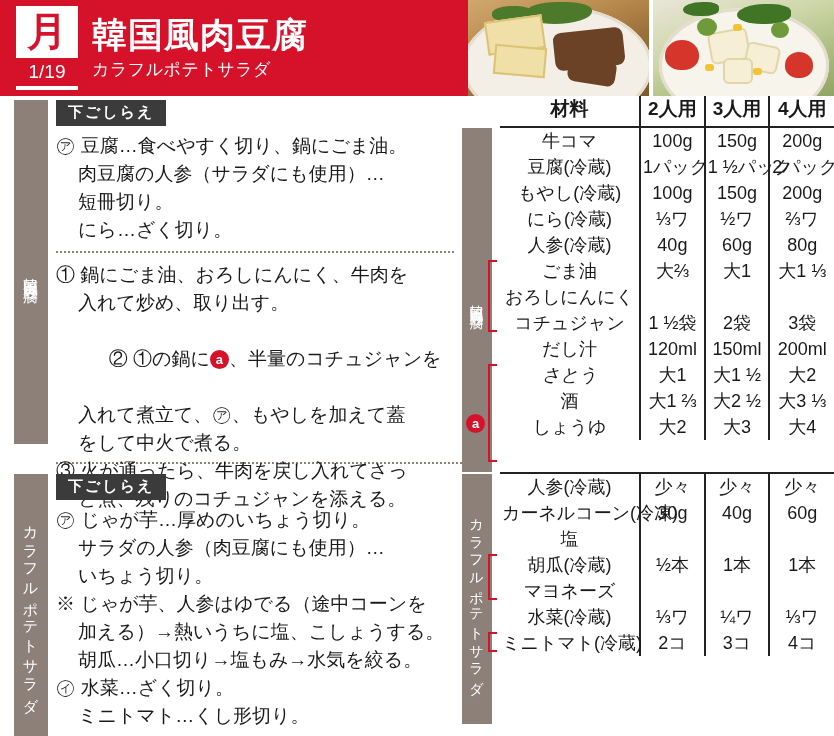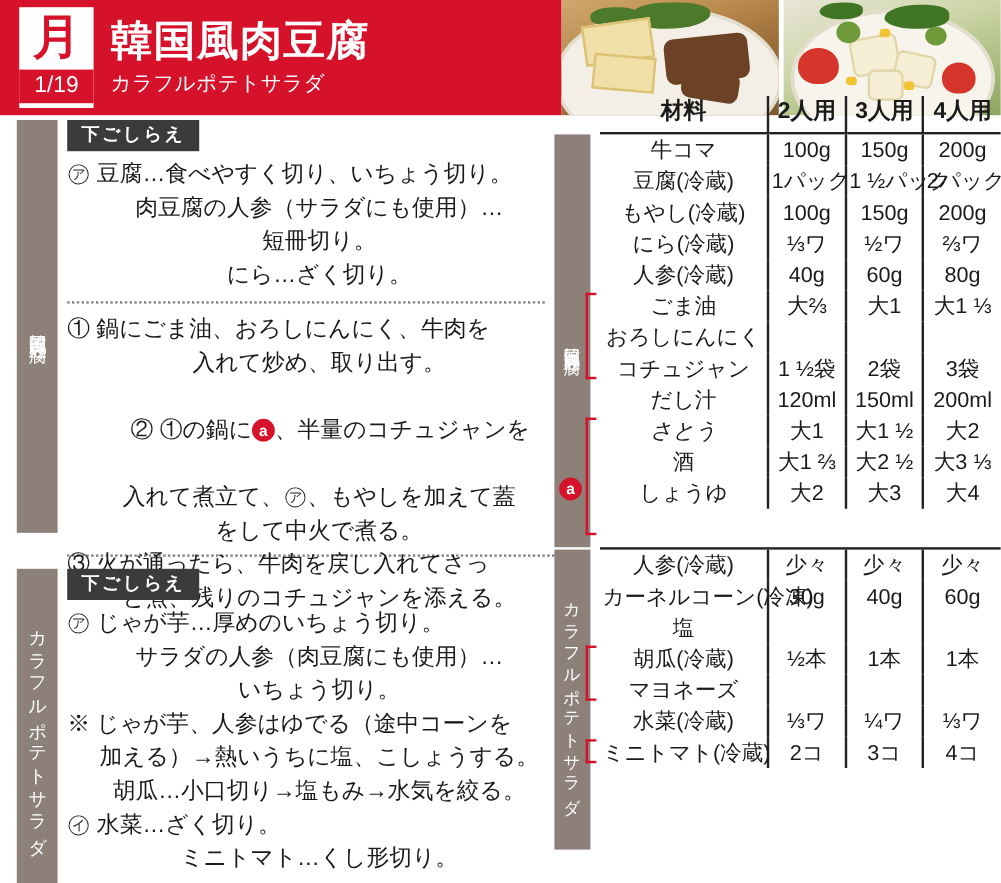--- a/index.html
+++ b/index.html
@@ -193,21 +193,21 @@
     letter-spacing: 2px;
     margin-bottom: 6px;
   }
   .step-line {
     font-size: 19px;
     line-height: 28px;
     color: #1a1a1a;
     letter-spacing: 0px;
     white-space: pre-wrap;
   }
-  .step-indent { padding-left: 22px; text-align: center; }
+  .step-indent { padding-left: 22px; }
   .dotted-sep {
     border-top: 2px dotted #8c8079;
     margin: 7px 0 8px 0;
   }
   .block-sep {
     border-top: 2px dotted #8c8079;
     margin: 10px 0 10px 56px;
   }
   .badge-a {
     display: inline-block;
@@ -218,21 +218,21 @@
     font-size: 13px;
     line-height: 19px;
     text-align: center;
     vertical-align: 1px;
     font-weight: bold;
   }
 
   
   .right-col {
     position: absolute;
-    left: 462px; top: 80px;
+    left: 462px; top: 96px;
     width: 372px; height: 640px;
   }
   .tbl-wrap { position: relative; }
   .tbl-side-tab {
     position: absolute;
     left: 0; top: 0;
     width: 30px;
     background: #8c8079;
     color: #ffffff;
     font-size: 14px;
@@ -325,21 +325,21 @@
       <div class="corn cn3"></div>
     </div>
   </div>
 
   <div class="left-col">
 
     <div class="recipe-block" style="height:352px;">
       <div class="side-tab" style="height:344px;">韓国風肉豆腐</div>
       <div class="steps">
         <div class="prep-label">下ごしらえ</div>
-        <div class="step-line">㋐ 豆腐…食べやすく切り、いちょう切り。</div>
+        <div class="step-line">㋐ 豆腐…食べやすく切り、鍋にごま油。</div>
         <div class="step-line step-indent">肉豆腐の人参（サラダにも使用）…</div>
         <div class="step-line step-indent">短冊切り。</div>
         <div class="step-line step-indent">にら…ざく切り。</div>
         <div class="dotted-sep"></div>
         <div class="step-line">① 鍋にごま油、おろしにんにく、牛肉を</div>
         <div class="step-line step-indent">入れて炒め、取り出す。</div>
         <div class="step-line">
           <span>② ①の鍋に</span><span class="badge-a">a</span><span>、半量のコチュジャンを</span>
         </div>
         <div class="step-line step-indent">入れて煮立て、㋐、もやしを加えて蓋</div>

